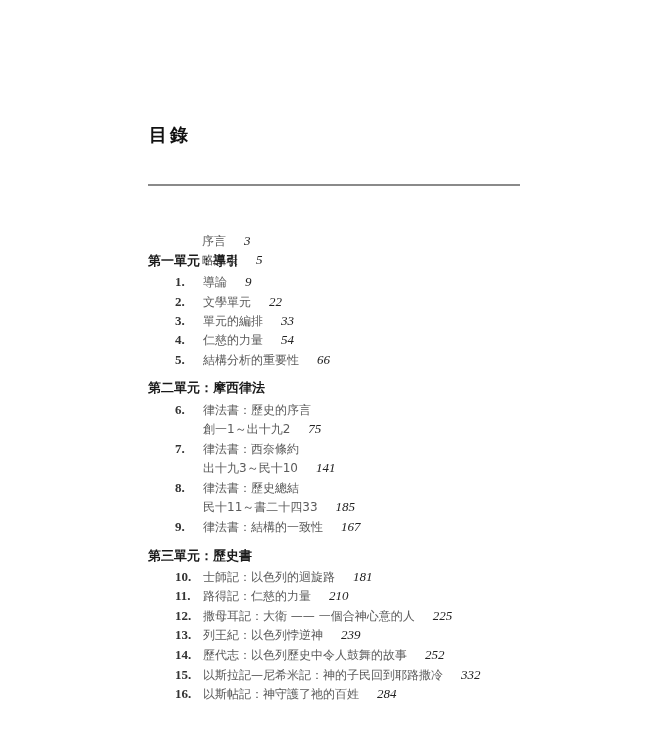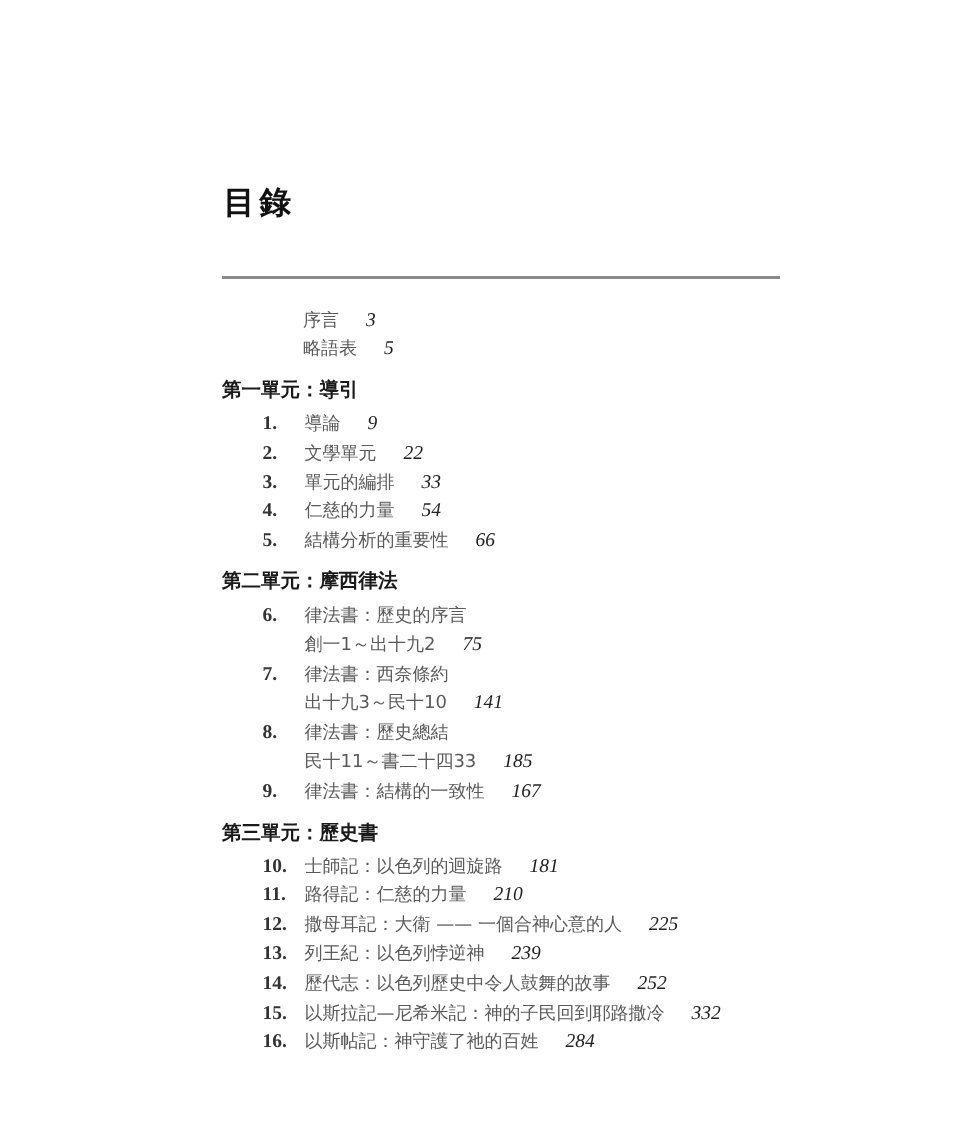--- a/index.html
+++ b/index.html
@@ -12,21 +12,21 @@
       height: 750px;
       position: relative;
       overflow: hidden;
       font-family: "DejaVu Sans", sans-serif;
       color: #2a2a2a;
     }
     .page-title {
       position: absolute;
       left: 149px;
       top: 118px;
-      font-size: 21px;
+      font-size: 18px;
       font-weight: bold;
       letter-spacing: 3px;
       color: #111;
       line-height: 34px;
     }
     .rule {
       position: absolute;
       left: 148px;
       top: 184px;
       width: 372px;
@@ -72,20 +72,21 @@
       line-height: 18px;
       white-space: nowrap;
     }
     .front {
       position: absolute;
       left: 202px;
       font-size: 12px;
       color: #5a5a5a;
       line-height: 16px;
       white-space: nowrap;
+      margin-top: 28px;
     }
   </style>
 </head>
 <body>
 
 <div>
   <div class="page-title">目錄</div>
   <div class="rule"></div>
 
   <div class="front" style="top:205px;">

